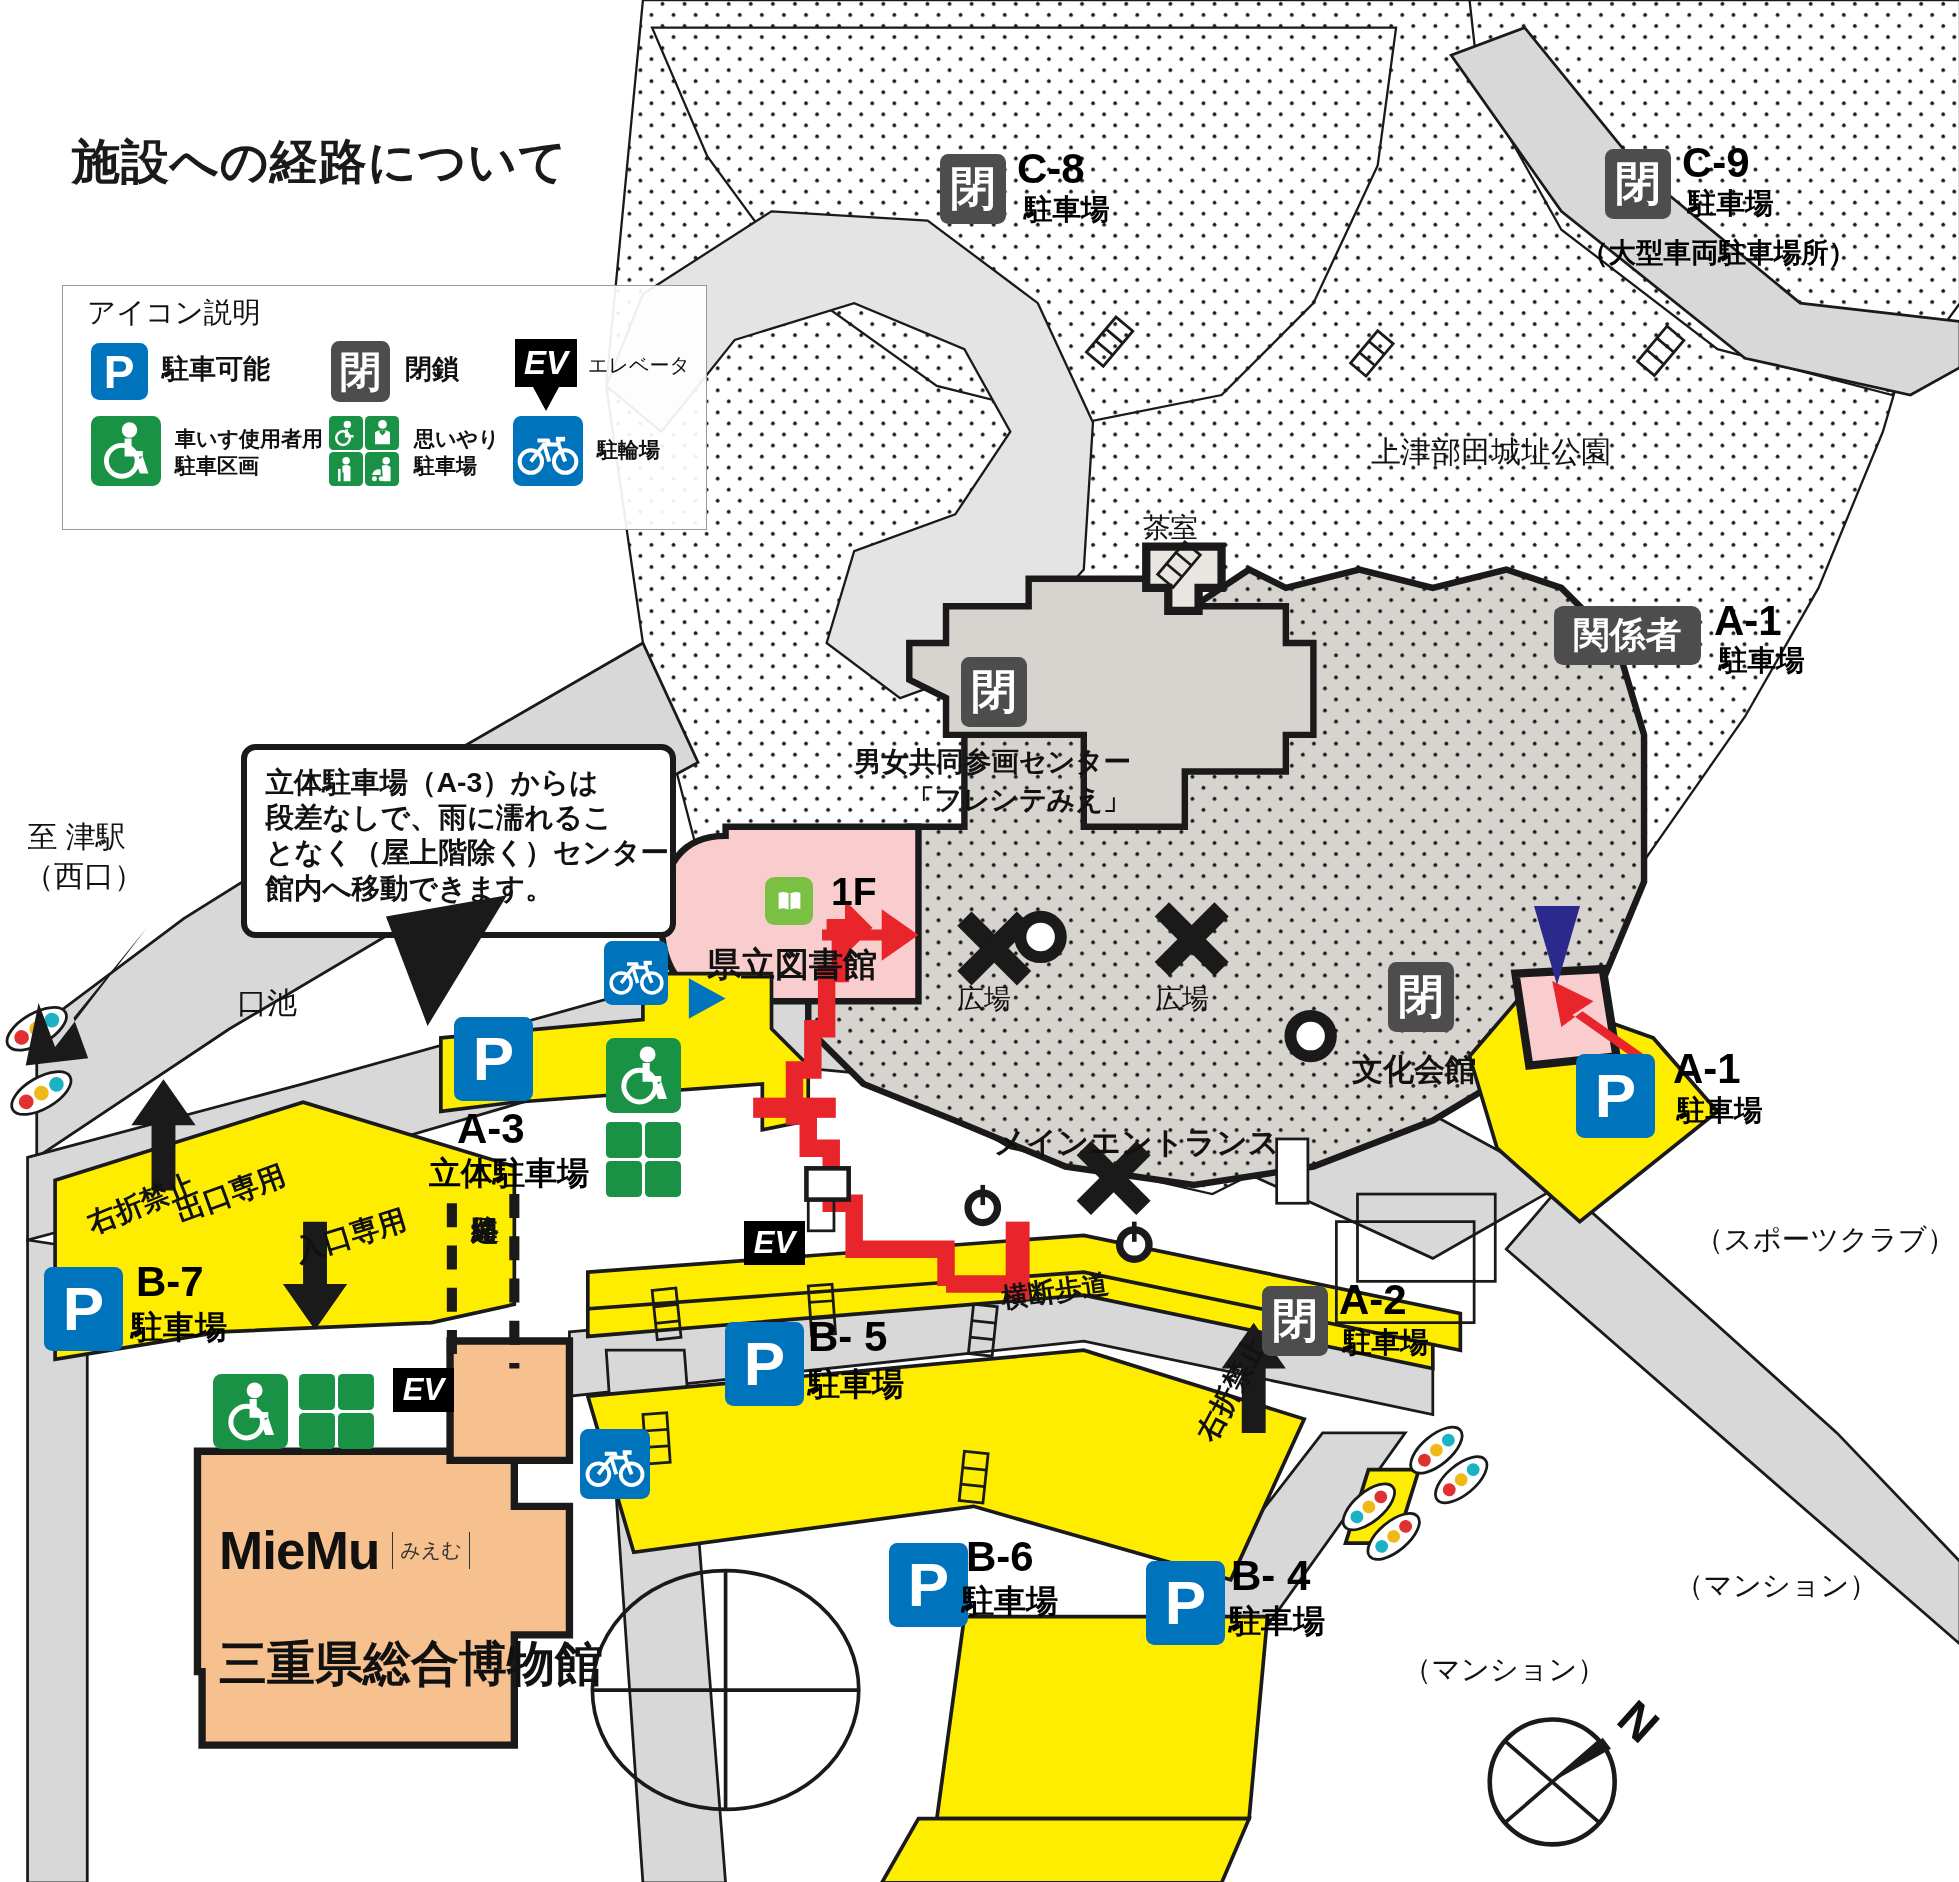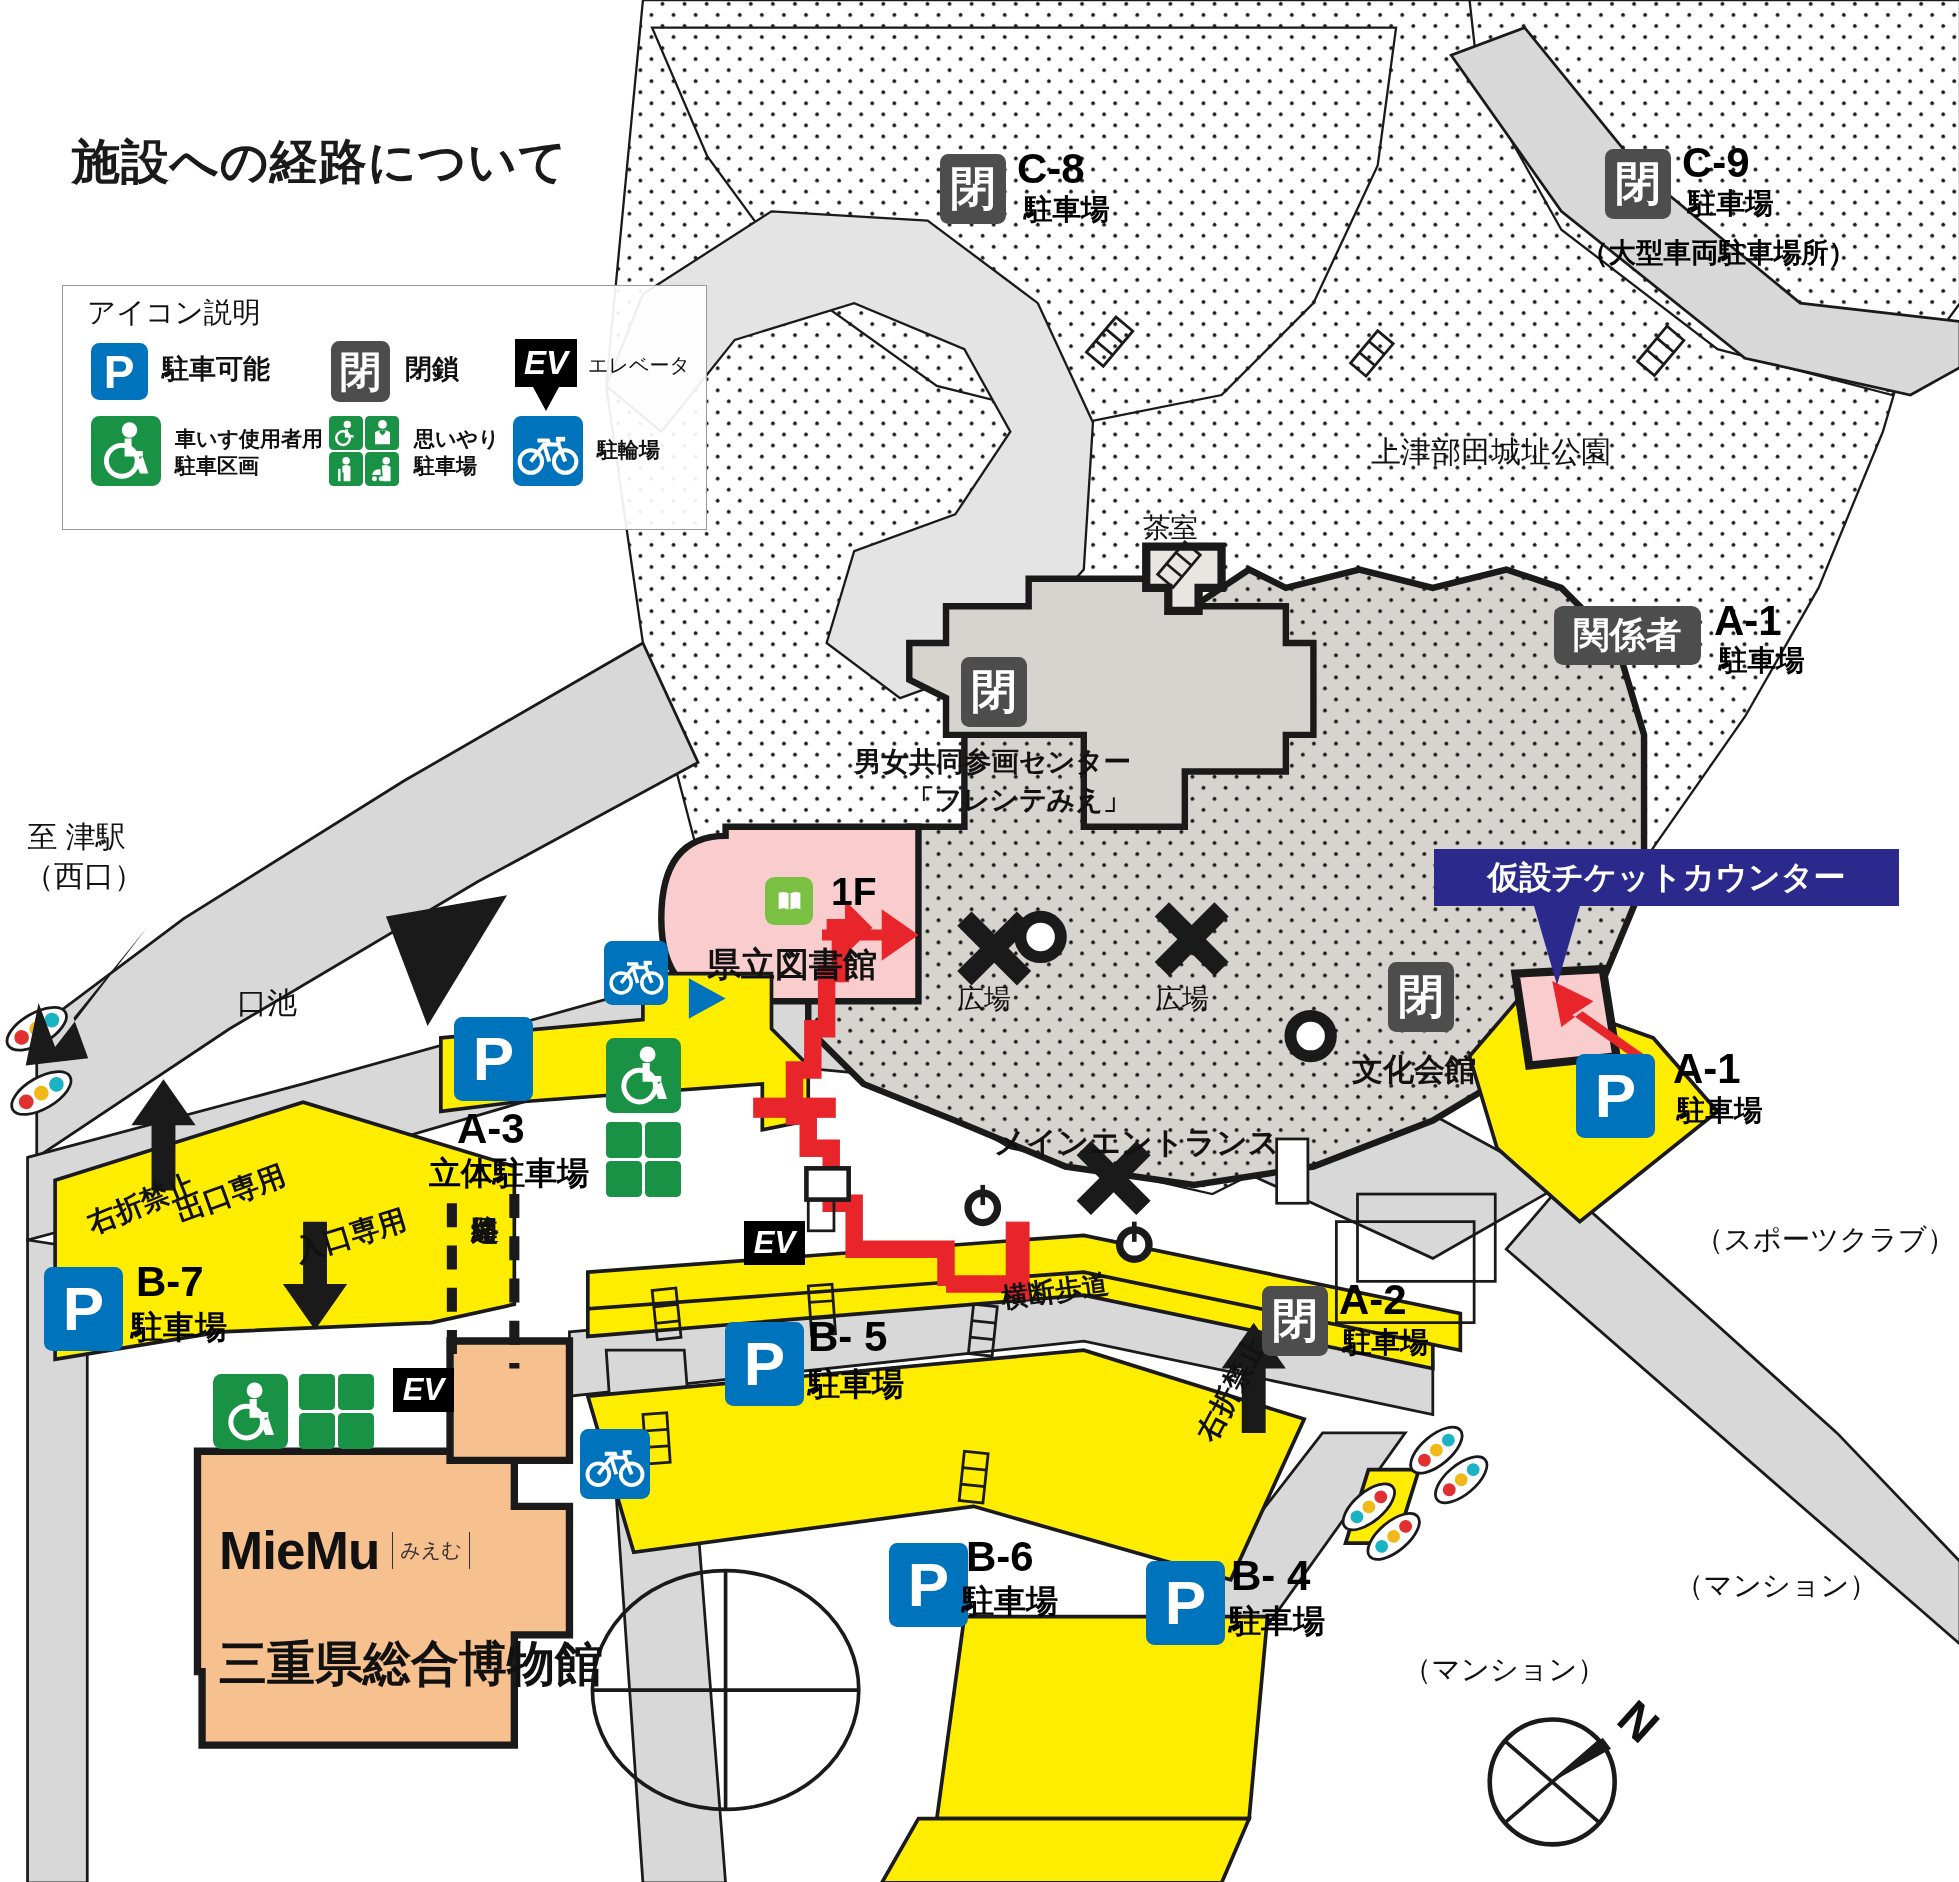--- a/index.html
+++ b/index.html
@@ -402,24 +402,27 @@
 <div class="lab lab-b" style="position:absolute;left:707px;top:942px;font-size:34px;">県立図書館</div>
 
 <div class="lab" style="position:absolute;left:957px;top:981px;font-size:27px;font-weight:500;">広場</div>
 <div class="lab" style="position:absolute;left:1155px;top:981px;font-size:27px;font-weight:500;">広場</div>
 
 <div class="lab lab-b" style="position:absolute;left:1352px;top:1049px;font-size:31px;">文化会館</div>
 <div class="cbox" style="position:absolute;left:1388px;top:962px;width:66px;height:70px;font-size:46px;">閉</div>
 
 <div class="lab lab-b" style="position:absolute;left:994px;top:1122px;font-size:31px;">メインエントランス</div>
 
-<div class="ticket" style="left:1434px;top:849px;width:465px;height:57px;font-size:32px;">仮設チケットカウンター</div>
 <div style="position:absolute;left:1534px;top:906px;width:0;height:0;border-left:23px solid transparent;
             border-right:23px solid transparent;border-top:79px solid #2b2a8c;"></div>
 
+<div class="callout" style="left:241px;top:744px;width:390px;height:167px;font-size:28.5px;padding:14.7px 14.7px 0 18.4px;">立体駐車場（A-3）からは
+段差なしで、雨に濡れるこ
+となく（屋上階除く）センター
+館内へ移動できます。</div>
 <div style="position:absolute;left:395px;top:905px;width:0;height:0;border-left:22px solid transparent;
             border-right:101px solid transparent;border-top:115px solid #1a1a1a;transform:rotate(-10deg);"></div>
 
 <div class="lab" style="position:absolute;left:27.5px;top:817px;font-size:30px;font-weight:500;">至 津駅</div>
 <div class="lab" style="position:absolute;left:24px;top:856px;font-size:30px;font-weight:500;">（西口）</div>
 
 <div class="lab" style="position:absolute;left:237px;top:983px;font-size:30px;font-weight:500;">口池</div>
 
 <div class="pbox" style="position:absolute;left:454px;top:1017px;width:79px;height:84px;font-size:62px;line-height:1;">P</div>
 <div class="plot-name big" style="position:absolute;left:457px;top:1107px;">A-3</div>

